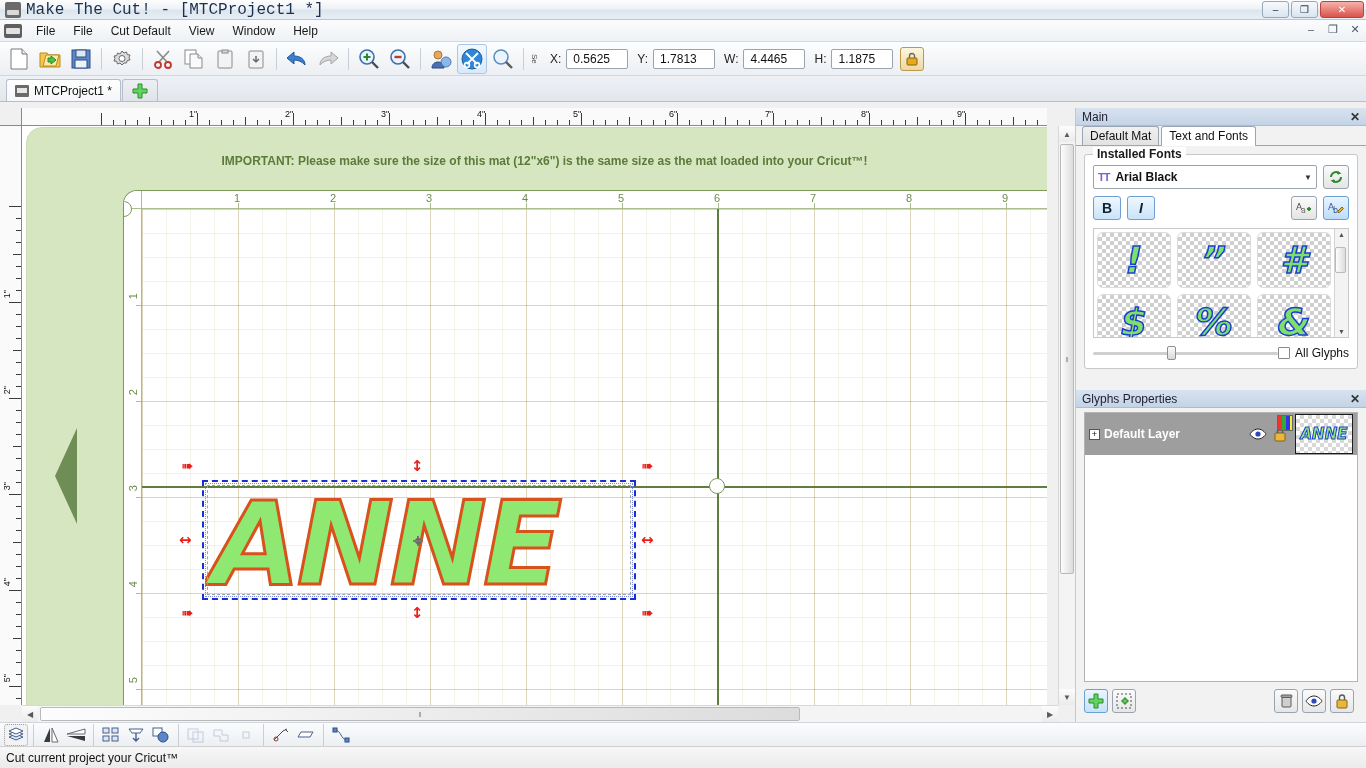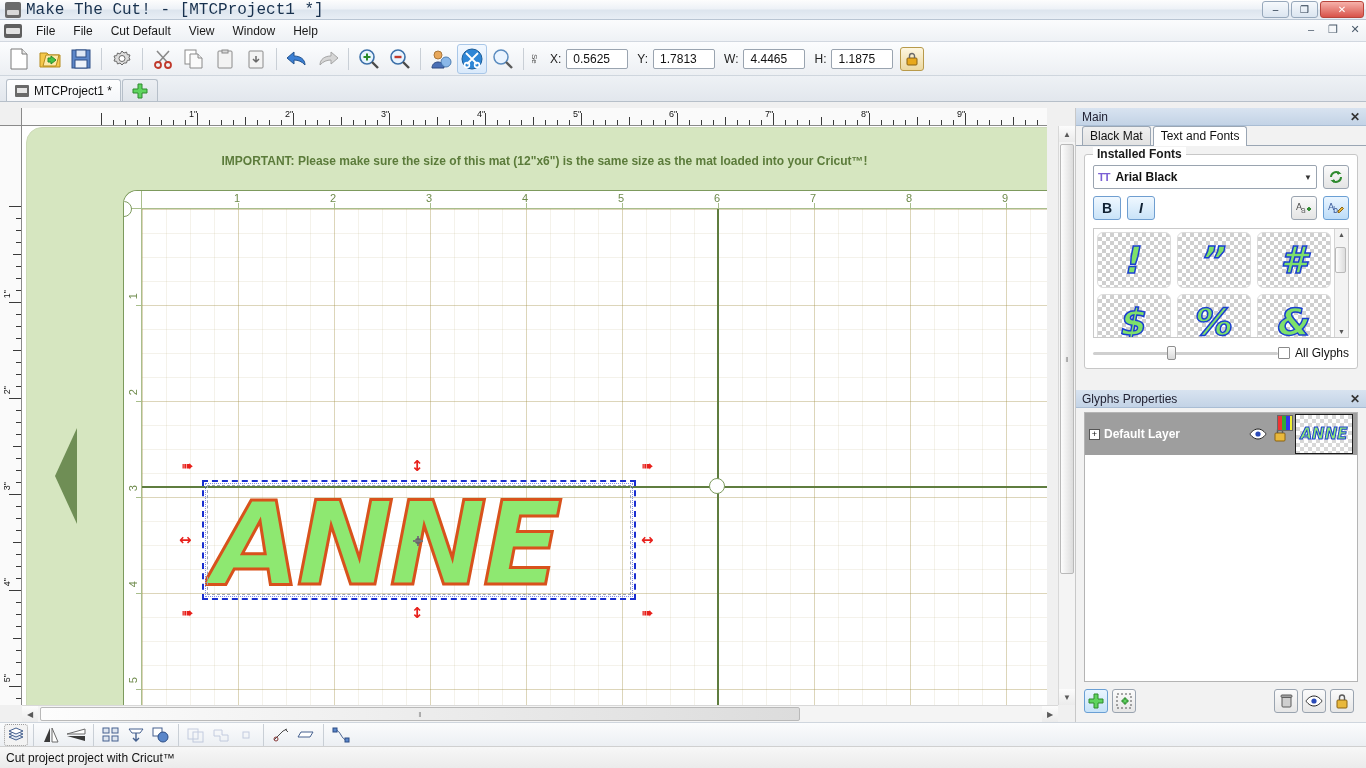--- a/index.html
+++ b/index.html
@@ -727,21 +727,21 @@
   </div>
 
   <div id="rightpanel">
 
     <div class="panel-header">
       <span>Main</span>
       <span class="x">✕</span>
     </div>
 
     <div class="tabrow">
-      <div class="ftab">Black Mat</div>
+      <div class="ftab">Default Mat</div>
       <div class="ftab sel">Text and Fonts</div>
     </div>
 
     <div class="group">
       <div class="group-title">Installed Fonts</div>
 
       <div style="display:flex;gap:6px;align-items:center;">
         <div class="fontselect">
           <span class="tt-icon">TT</span>
           <span class="fontname">Arial Black</span>
@@ -943,14 +943,14 @@
   <div class="bbtn">
     <svg class="ico" width="18" height="16" viewBox="0 0 18 16">
         <path d="M3 3c6 0 6 10 12 10" fill="none" stroke="#46618f"></path>
         <rect x="1" y="1" width="4" height="4" fill="#5a86c9" stroke="#2c4d85"></rect>
         <rect x="13" y="11" width="4" height="4" fill="#5a86c9" stroke="#2c4d85"></rect>
       </svg>
   </div>
 </div>
 
 <div id="statusbar">
-  <span>Cut project project with Cricut™</span>
+  <span>Cut current project your Cricut™</span>
 </div>
 
 </body></html>

